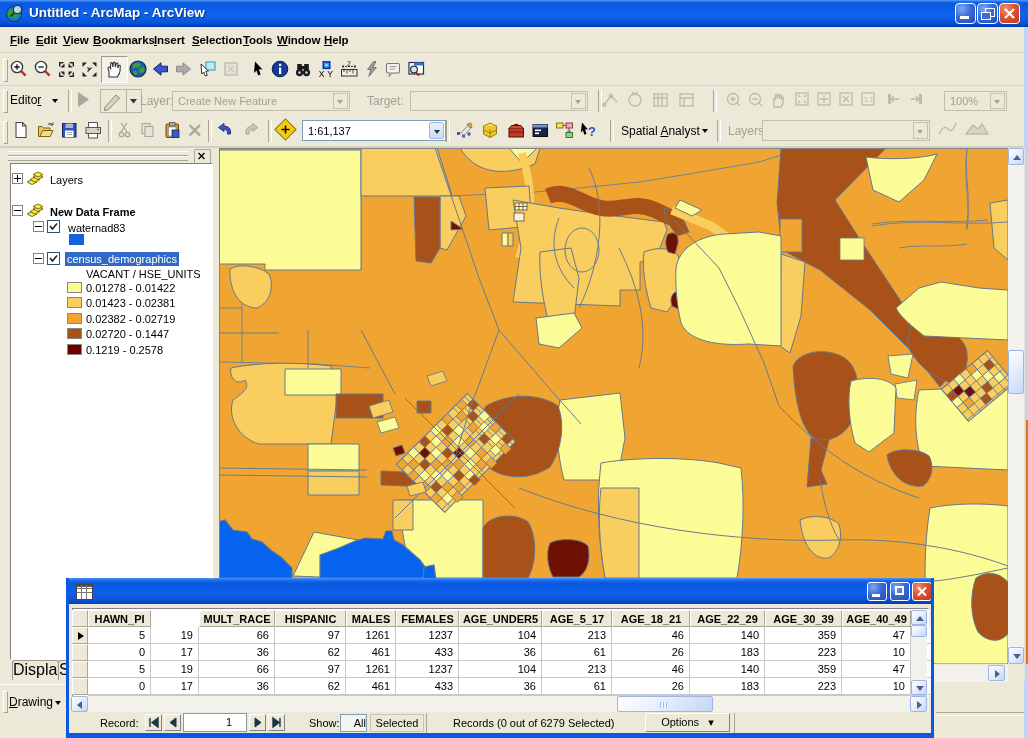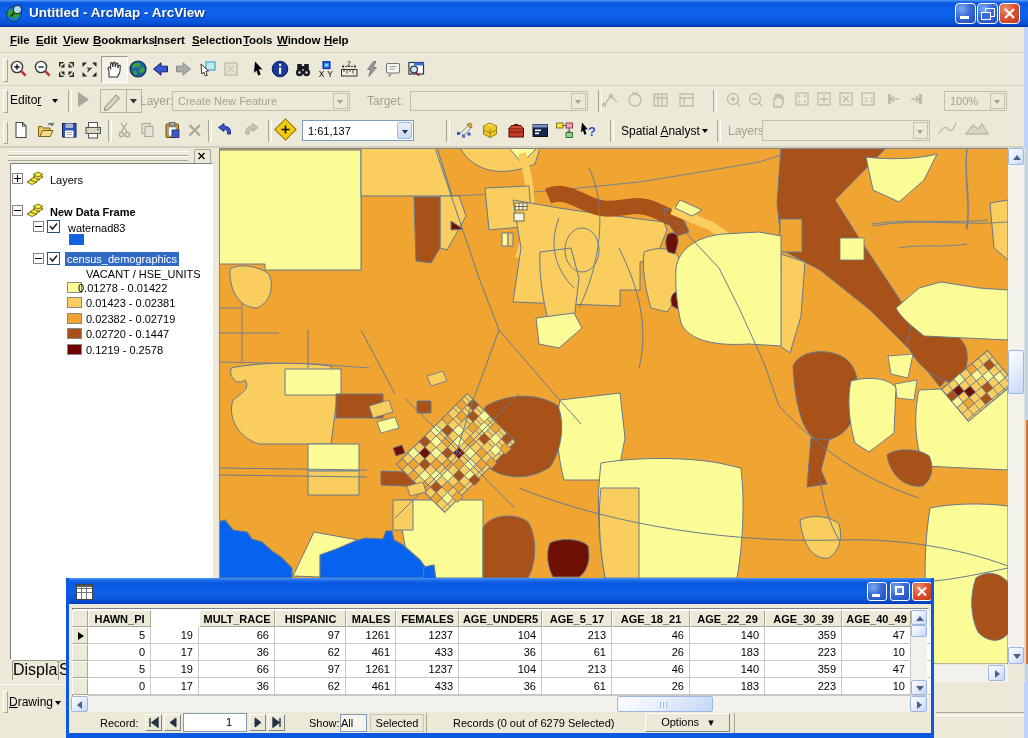--- a/index.html
+++ b/index.html
@@ -321,21 +321,21 @@
  <path d="M4,13 Q3,5.5 10.5,5 L10.5,2.5 L16,6.5 L10.5,10.5 L10.5,8 Q6.5,8.5 7,13 Z" fill="#C9C6B6" stroke="#A8A594" stroke-width="0.9"></path>
 </g>
 <g transform="translate(276,4)">
  <rect x="2" y="2" width="15" height="15" transform="rotate(45 9.5 9.5)" fill="#F2CC0E" stroke="#8A7500" stroke-width="1"></rect>
  <path d="M9.5,5.5 V13.5 M5.5,9.5 H13.5" stroke="#111" stroke-width="1.6"></path>
 </g>
 </svg>
 <div class="tsep" style="left:108px;top:120px;height:22px;"></div>
 <div class="tsep" style="left:208px;top:120px;height:22px;"></div>
 <div class="tsep" style="left:268px;top:120px;height:22px;"></div>
-<div class="combo" style="left:302px;top:120px;width:112px;height:21px;">
+<div class="combo" style="left:302px;top:120px;width:144px;height:21px;">
   <div style="position:absolute;left:5px;top:4px;font-size:11px;">1:61,137</div>
   <div class="dbtn" style="right:1px;top:1px;height:17px;">
       <div class="arrd" style="left:3.5px;top:7px;border-top-color:#234;"></div>
     </div>
 </div>
 <div class="tsep" style="left:446px;top:120px;height:22px;"></div>
 <svg style="left:452px;top:116px;" width="160" height="30" viewBox="0 0 160 30">
 <g transform="translate(3,5)">
  <rect x="2" y="11" width="3" height="3" fill="#3A55CC"></rect>
       <rect x="7" y="13.5" width="3" height="3" fill="#3A55CC"></rect>
@@ -446,21 +446,21 @@
   <div class="chk" style="left:36px;top:88px;">
         <svg width="11" height="11" style="position:static">
           <path d="M2,5 L4.5,8 L9,2.5" fill="none" stroke="#222" stroke-width="1.6"></path>
         </svg>
       </div>
   <div class="titem" style="left:54px;top:88px;background:#316AC5;color:#fff;padding:1px 2px;">census_demographics</div>
 
   <div class="titem" style="left:75px;top:104px;">VACANT / HSE_UNITS</div>
 
   <div class="sw" style="left:56px;top:118px;background:#FCFC96;"></div>
-  <div class="titem" style="left:67px;top:118px;">0.01278 - 0.01422</div>
+  <div class="titem" style="left:75px;top:118px;">0.01278 - 0.01422</div>
   <div class="sw" style="left:56px;top:133px;background:#FACD5F;"></div>
   <div class="titem" style="left:75px;top:133px;">0.01423 - 0.02381</div>
   <div class="sw" style="left:56px;top:149px;background:#F0A532;"></div>
   <div class="titem" style="left:75px;top:149px;">0.02382 - 0.02719</div>
   <div class="sw" style="left:56px;top:164px;background:#A8521A;"></div>
   <div class="titem" style="left:75px;top:164px;">0.02720 - 0.1447</div>
   <div class="sw" style="left:56px;top:180px;background:#6E0002;"></div>
   <div class="titem" style="left:75px;top:180px;">0.1219 - 0.2578</div>
  </div>
  <div class="tab" style="left:8px;top:512px;width:45px;height:19px;line-height:18px;">Display</div>
@@ -845,21 +845,21 @@
         <svg width="15" height="15" style="position:static">
           <path d="M5,3 L11,7.5 L5,12 Z" fill="#234" stroke="#234" stroke-width="1"></path>
         </svg>
       </div>
    <div class="btn" style="left:199px;top:1px;width:17px;height:17px;">
         <svg width="15" height="15" style="position:static">
           <path d="M11,3 V12 M4,3 L10,7.5 L4,12 Z" fill="#234" stroke="#234" stroke-width="1.4"></path>
         </svg>
       </div>
    <span style="position:absolute;left:240px;top:4px;">Show:</span>
-   <div style="position:absolute;left:271px;top:1px;width:27px;height:18px;border:1px solid #7F9DB9;box-sizing:border-box;text-align:left;line-height:16px;background:#F6F4EE;">All</div>
+   <div style="position:absolute;left:271px;top:1px;width:27px;height:18px;border:1px solid #7F9DB9;box-sizing:border-box;text-align:right;line-height:16px;background:#F6F4EE;">All</div>
    <div style="position:absolute;left:301px;top:1px;width:54px;height:18px;border:1px solid #C8C5B4;box-sizing:border-box;text-align:center;line-height:16px;">Selected</div>
    <div class="vr" style="left:357px;top:0px;height:20px;"></div>
    <span style="position:absolute;left:384px;top:4px;">Records (0 out of 6279 Selected)</span>
    <div class="btn" style="left:576px;top:0px;width:85px;height:19px;text-align:center;line-height:17px;">Options&nbsp;&nbsp;&nbsp;▾</div>
    <div class="vr" style="left:665px;top:0px;height:20px;"></div>
  </div>
  <div style="position:absolute;left:0;top:155px;width:862px;height:5px;background:#0C59E0;"></div>
 </div>
 
 </body></html>

